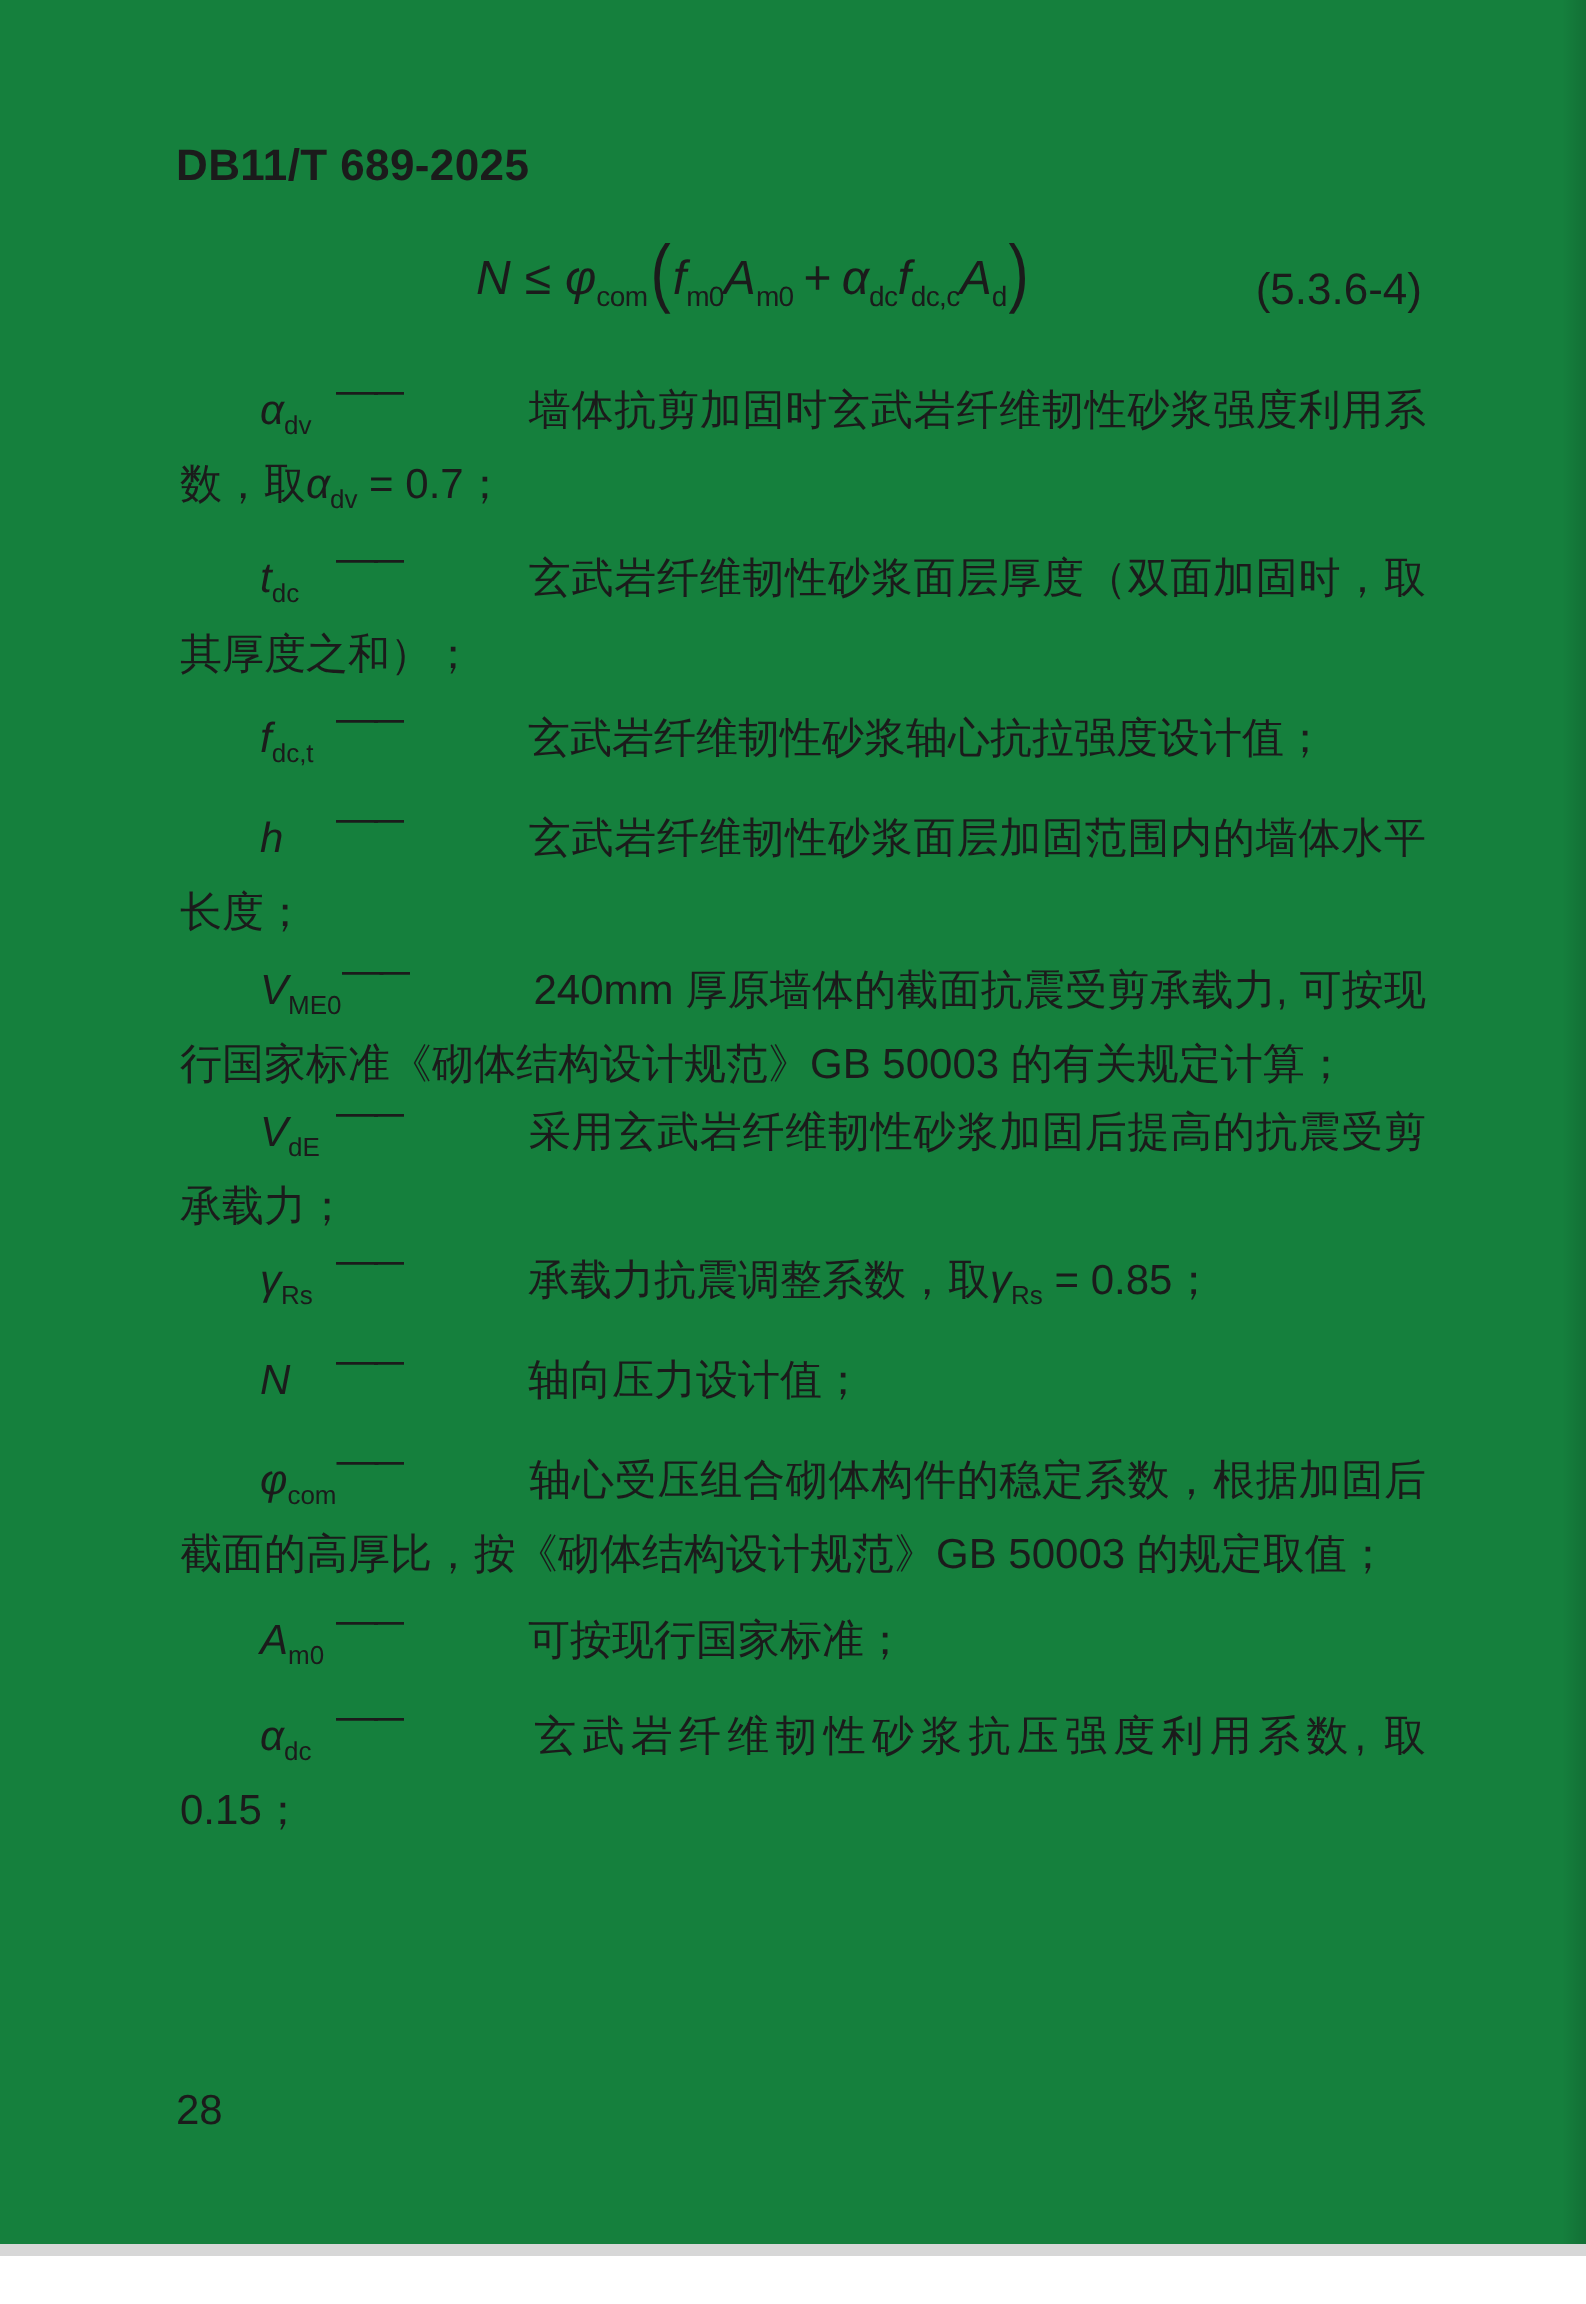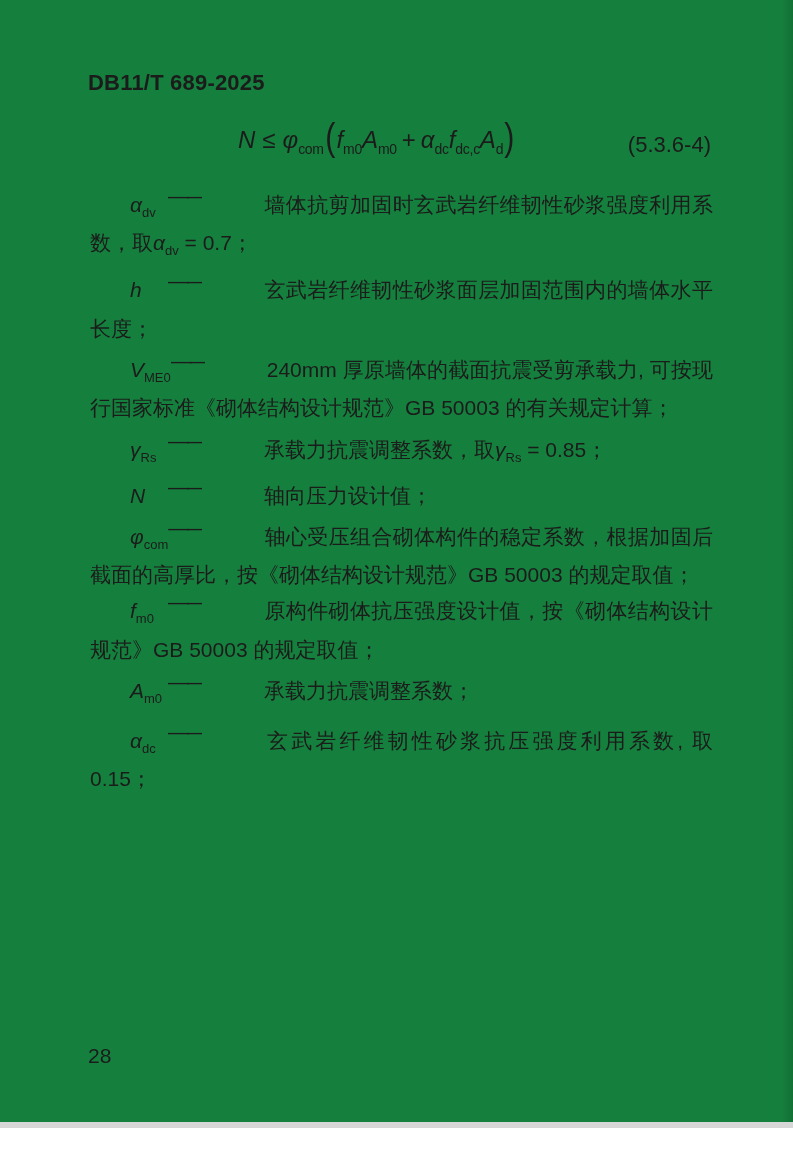--- a/index.html
+++ b/index.html
@@ -70,36 +70,38 @@
   <div class="eq-row">
     <div class="eq"><i>N</i><span class="rel">≤</span><i>φ</i><sub>com</sub><span class="paren">(</span><i>f</i><sub>m0</sub><i>A</i><sub>m0</sub><span class="op">+</span><i>α</i><sub>dc</sub><i>f</i><sub>dc,c</sub><i>A</i><sub>d</sub><span class="paren">)</span></div>
     <div class="eq-num">(5.3.6-4)</div>
   </div>
 
   <div class="content">
 
     <p class="def"><span class="sym"><i>α</i><sub>dv</sub></span><span class="dash">——</span><span class="txt"><span>墙体抗剪加固时玄武岩纤维韧性砂浆强度利用系数，取</span><i class="mi">α</i><sub class="msub">dv</sub><span> = 0.7；</span></span></p>
 
 
+    <p class="def"><span class="sym"><i>t</i><sub>dc</sub></span><span class="dash">——</span><span class="txt"><span>玄武岩纤维韧性砂浆面层厚度（双面加固时，取其厚度之和）；</span></span></p>
 
+    <p class="def"><span class="sym"><i>f</i><sub>dc,t</sub></span><span class="dash">——</span><span class="txt"><span>玄武岩纤维韧性砂浆轴心抗拉强度设计值；</span></span></p>
 
     <p class="def"><span class="sym"><i>h</i><sub></sub></span><span class="dash">——</span><span class="txt"><span>玄武岩纤维韧性砂浆面层加固范围内的墙体水平长度；</span></span></p>
 
     <p class="def"><span class="sym"><i>V</i><sub>ME0</sub></span><span class="dash">——</span><span class="txt"><span>240mm 厚原墙体的截面抗震受剪承载力, 可按现行国家标准《砌体结构设计规范》GB 50003 的有关规定计算；</span></span></p>
 
+    <p class="def"><span class="sym"><i>V</i><sub>dE</sub></span><span class="dash">——</span><span class="txt"><span>采用玄武岩纤维韧性砂浆加固后提高的抗震受剪承载力；</span></span></p>
 
     <p class="def"><span class="sym"><i>γ</i><sub>Rs</sub></span><span class="dash">——</span><span class="txt"><span>承载力抗震调整系数，取</span><i class="mi">γ</i><sub class="msub">Rs</sub><span> = 0.85；</span></span></p>
 
     <p class="def"><span class="sym"><i>N</i><sub></sub></span><span class="dash">——</span><span class="txt"><span>轴向压力设计值；</span></span></p>
 
     <p class="def"><span class="sym"><i>φ</i><sub>com</sub></span><span class="dash">——</span><span class="txt"><span>轴心受压组合砌体构件的稳定系数，根据加固后截面的高厚比，按《砌体结构设计规范》GB 50003 的规定取值；</span></span></p>
 
-    <p class="def"><span class="sym"><i>f</i><sub>m0</sub></span><span class="dash">——</span><span class="txt"><span>原构件砌体抗压强度设计值，按《砌体结构设计规范》GB 50003 的规定取值；</span></span></p>
 
-    <p class="def"><span class="sym"><i>A</i><sub>m0</sub></span><span class="dash">——</span><span class="txt"><span>承载力抗震调整系数；</span></span></p>
+    <p class="def"><span class="sym"><i>A</i><sub>m0</sub></span><span class="dash">——</span><span class="txt"><span>可按现行国家标准；</span></span></p>
 
     <p class="def"><span class="sym"><i>α</i><sub>dc</sub></span><span class="dash">——</span><span class="txt"><span>玄武岩纤维韧性砂浆抗压强度利用系数, 取 0.15；</span></span></p>
 
   </div>
 
   <div class="pagenum">28</div>
 
   <div class="edge-right"></div>
   <div class="edge-bottom"></div>
 </div>

